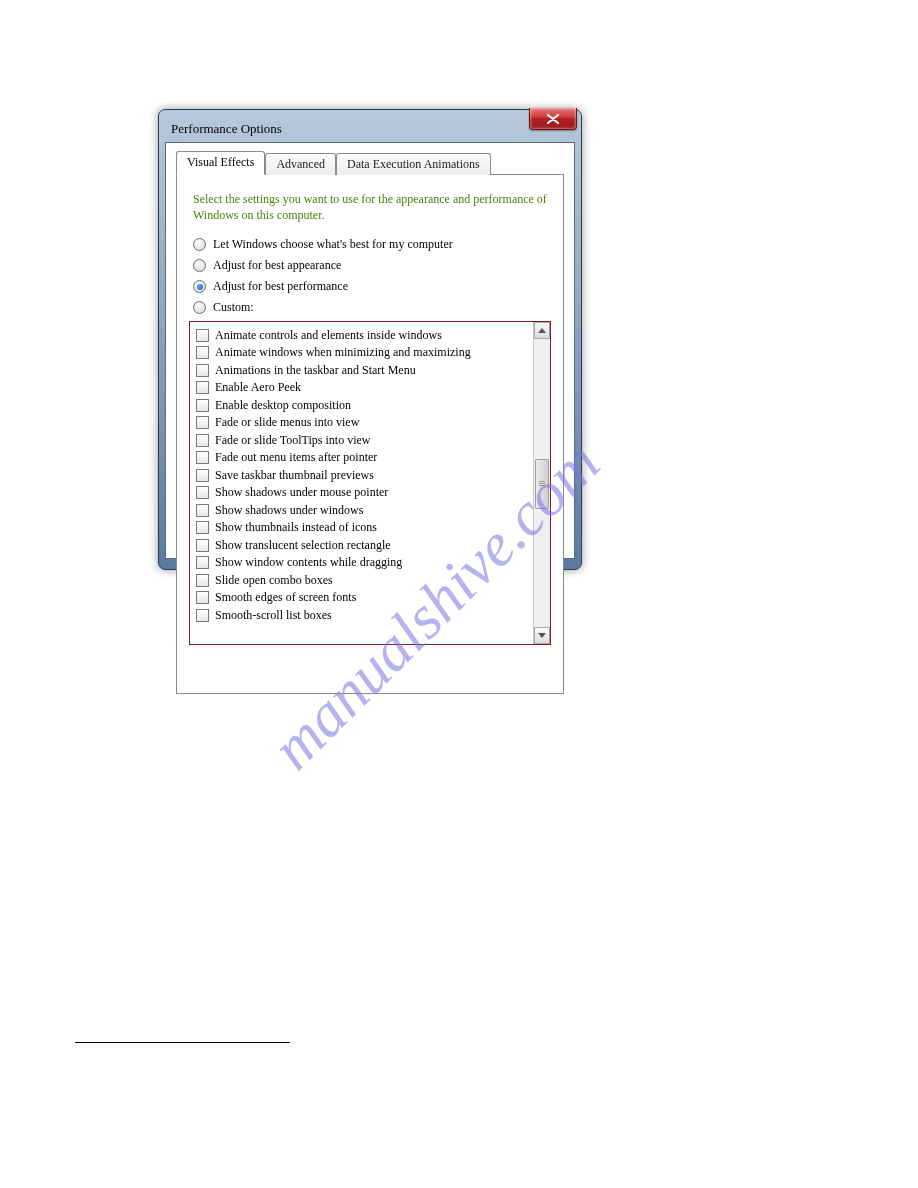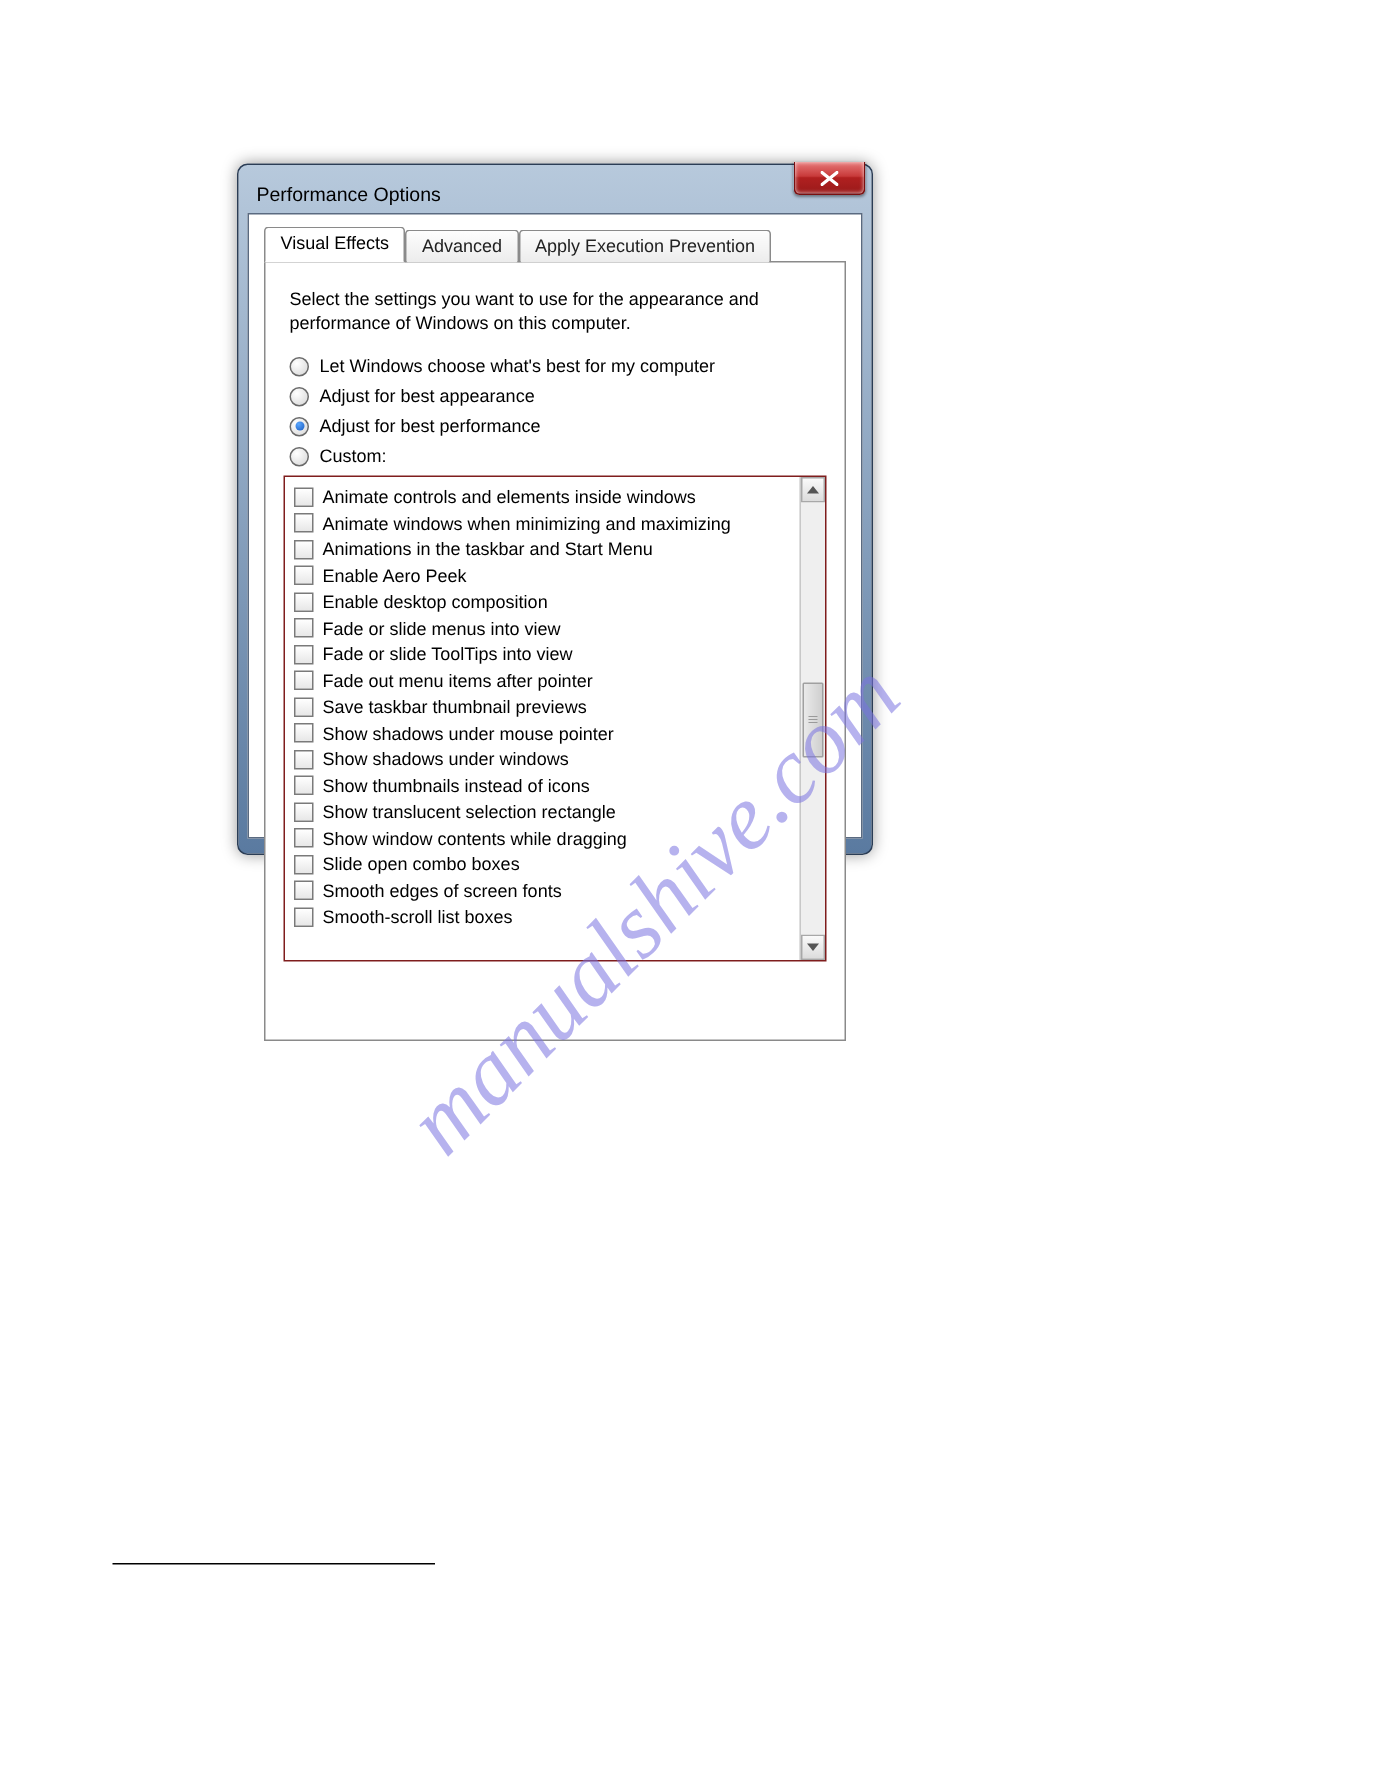--- a/index.html
+++ b/index.html
@@ -33,20 +33,21 @@
     position: absolute;
     left: 158px;
     top: 109px;
     width: 424px;
     height: 461px;
     background: linear-gradient(to bottom, #b7c9dc 0%, #5a7aa0 100%);
     border: 1px solid #2b3d55;
     border-radius: 7px;
     box-shadow: 0 0 10px rgba(0,0,0,0.4);
     padding: 6px;
+    font-family: Liberation Serif, serif;
   }
   .titlebar {
     position: relative;
     height: 26px;
     display: flex;
     align-items: center;
     padding-left: 6px;
     color: #000;
     font-size: 13px;
   }
@@ -105,21 +106,21 @@
   .tab-panel {
     border: 1px solid #8a8a8a;
     background: #fff;
     padding: 12px 12px 14px 12px;
     height: 520px;
     position: relative;
     z-index: 1;
   }
   .intro {
     font-size: 12px;
-    color: #000000;
+    color: #4d7c0f;
     margin: 4px 4px 14px 4px;
     line-height: 1.35;
   }
   .radio-row {
     display: flex;
     align-items: center;
     margin: 4px 0 6px 4px;
     cursor: default;
   }
   .radio {
@@ -249,21 +250,21 @@
         <path d="M1 1 L11 9 M11 1 L1 9" stroke="#fff" stroke-width="2.2" stroke-linecap="round"></path>
       </svg>
     </div>
   </div>
 
   <div class="dialog-body">
 
     <div class="tabstrip">
       <div class="tab active"><span>Visual Effects</span></div>
       <div class="tab"><span>Advanced</span></div>
-      <div class="tab"><span>Apply Execution Prevention</span></div>
+      <div class="tab"><span>Data Execution Animations</span></div>
     </div>
 
     <div class="tab-panel">
 
       <div class="intro">Select the settings you want to use for the appearance and performance of Windows on this computer.</div>
 
       <div class="radio-row">
         <span class="radio"></span>
         <span>Let Windows choose what's best for my computer</span>
       </div>

